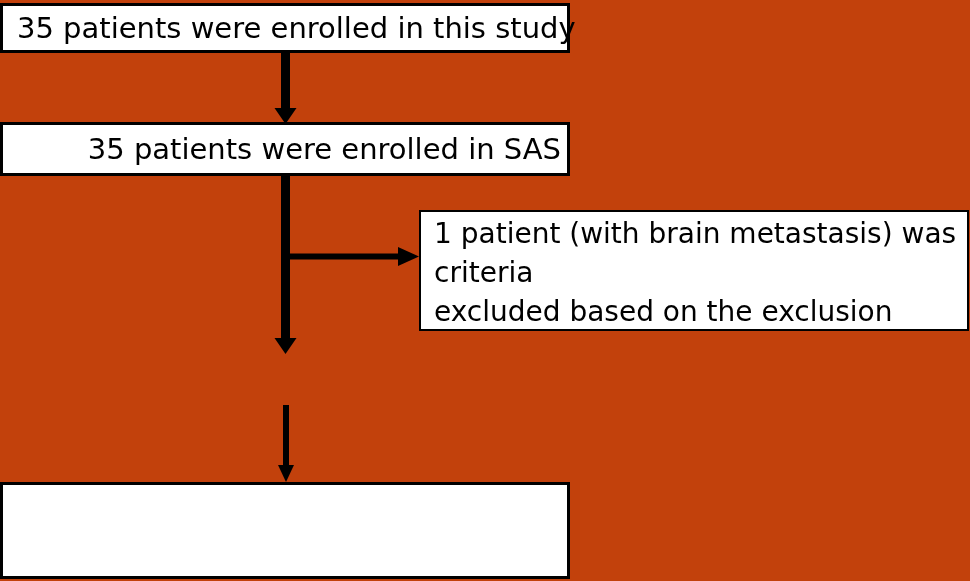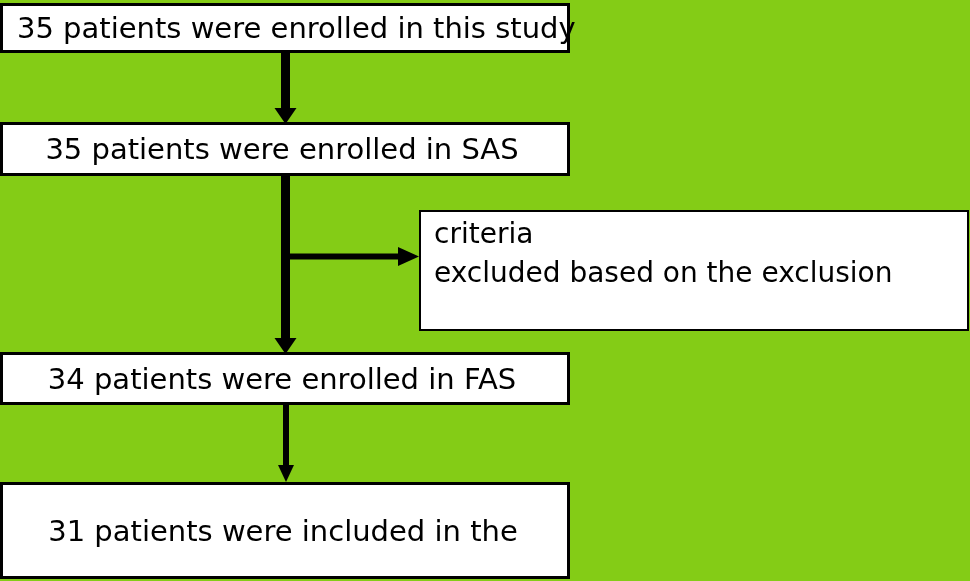--- a/index.html
+++ b/index.html
@@ -9,21 +9,21 @@
     background: #ffffff;
   }
   body {
     font-family: "DejaVu Sans", sans-serif;
     -webkit-font-smoothing: antialiased;
   }
   #flow-canvas {
     position: relative;
     width: 970px;
     height: 581px;
-    background: #84cc16;
+    background: #c2410c;
     overflow: hidden;
   }
   .node-box {
     position: absolute;
     box-sizing: border-box;
     background: #ffffff;
     border: 3px solid #000000;
     display: flex;
     flex-direction: column;
     justify-content: center;
@@ -46,21 +46,21 @@
     text-align: left;
   }
   
   #box-enrolled-sas {
     left: 0px;
     top: 122px;
     width: 570px;
     height: 54px;
   }
   #box-enrolled-sas .node-text {
-    text-align: center;
+    text-align: right;
     padding-right: 6px;
   }
   
   #box-enrolled-fas {
     left: 0px;
     top: 352px;
     width: 570px;
     height: 53px;
   }
   #box-enrolled-fas .node-text {
@@ -133,25 +133,22 @@
 
   <div class="node-box" id="box-enrolled-study">
     <div class="node-text">35 patients were enrolled in this study</div>
   </div>
 
   <div class="node-box" id="box-enrolled-sas">
     <div class="node-text">35 patients were enrolled in SAS</div>
   </div>
 
   <div class="node-box" id="box-excluded">
+    <div class="node-text">1 patient (with brain metastasis) was</div>
     <div class="node-text">criteria</div>
     <div class="node-text">excluded based on the exclusion</div>
   </div>
 
-  <div class="node-box" id="box-enrolled-fas">
-    <div class="node-text">34 patients were enrolled in FAS</div>
-  </div>
 
   <div class="node-box" id="box-included-analysis">
-    <div class="node-text">31 patients were included in the</div>
   </div>
 
 </div>
 
 </body></html>

